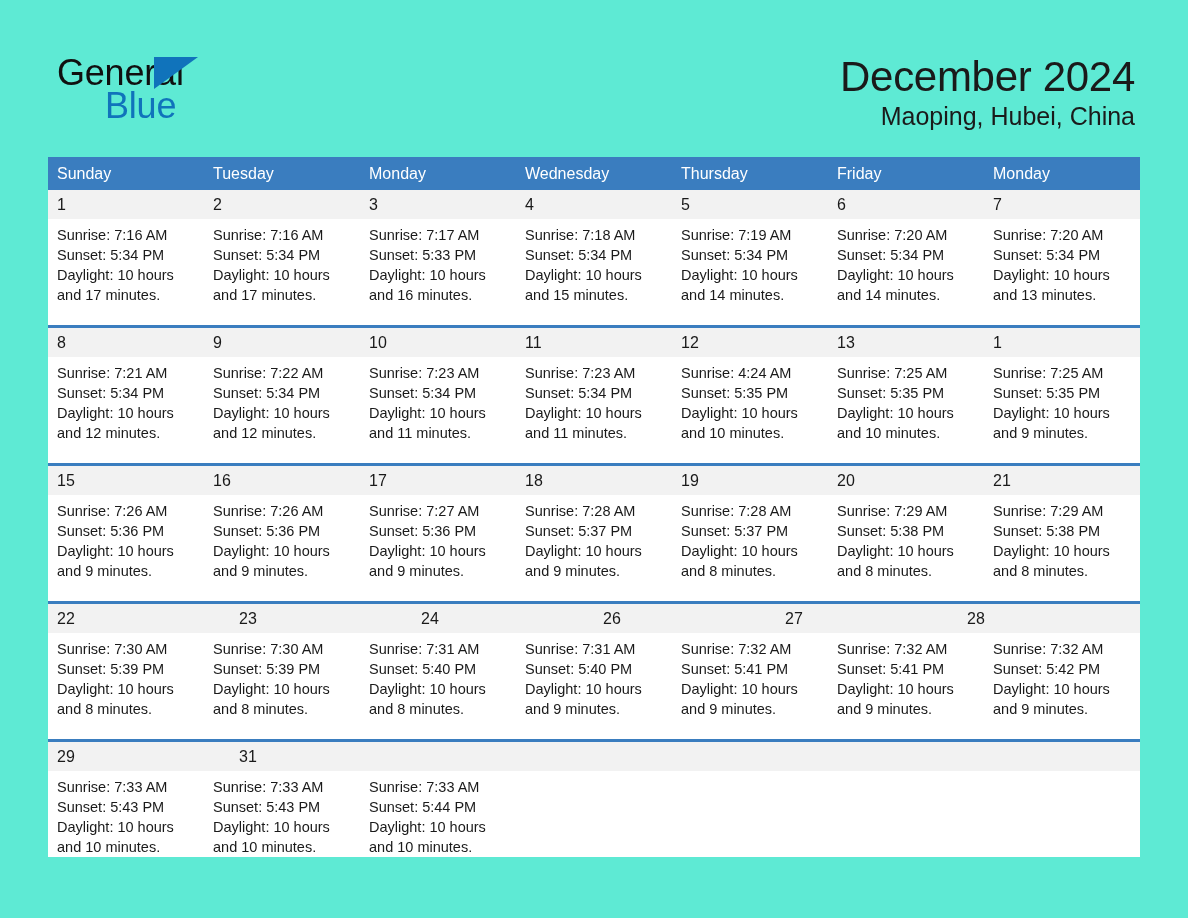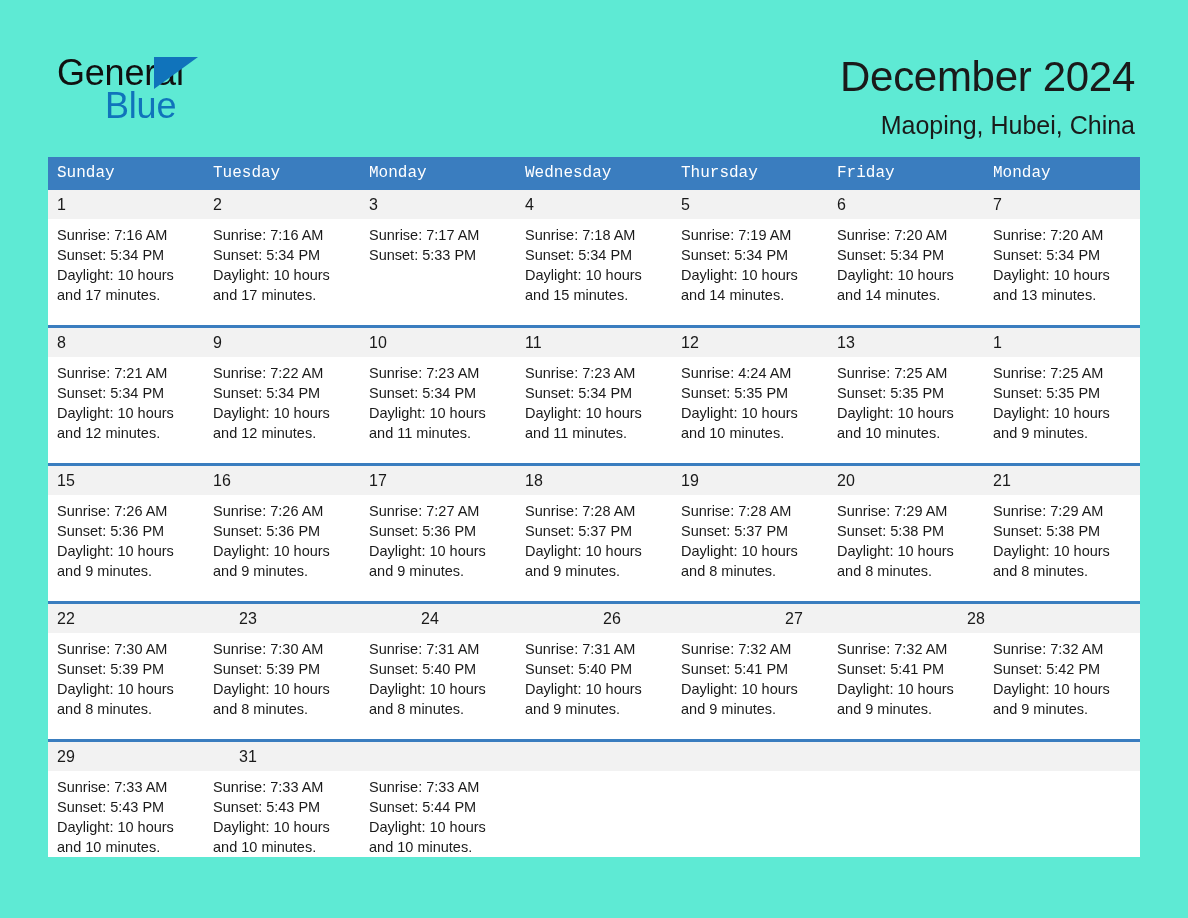--- a/index.html
+++ b/index.html
@@ -63,40 +63,38 @@
   }
   .cal-title {
     font-size: 42px;
     line-height: 50px;
     color: #1a1a1a;
     font-weight: 400;
     letter-spacing: -0.3px;
     white-space: nowrap;
   }
   .cal-subtitle {
-    margin-top: 9px;
     font-size: 25px;
     line-height: 29px;
     color: #1a1a1a;
     font-weight: 400;
     white-space: nowrap;
   }
 
   
   .calendar {
     position: absolute;
     left: 48px; top: 157px;
     width: 1092px;
   }
   .dow-row {
     display: flex;
     width: 100%;
     background: #3a7dbf;
     height: 33px;
-    font-family: Liberation Mono, monospace;
   }
   .dow {
     flex: 1 1 0;
     color: #ffffff;
     font-size: 16px;
     line-height: 33px;
     padding-left: 9px;
     white-space: nowrap;
     overflow: hidden;
   }
@@ -191,20 +189,21 @@
           <p class="wrap">Daylight: 10 hours and 17 minutes.</p>
         </div>
         <div class="body-cell">
           <p>Sunrise: 7:16 AM</p>
           <p>Sunset: 5:34 PM</p>
           <p class="wrap">Daylight: 10 hours and 17 minutes.</p>
         </div>
         <div class="body-cell">
           <p>Sunrise: 7:17 AM</p>
           <p>Sunset: 5:33 PM</p>
+          <p class="wrap">Daylight: 10 hours and 16 minutes.</p>
         </div>
         <div class="body-cell">
           <p>Sunrise: 7:18 AM</p>
           <p>Sunset: 5:34 PM</p>
           <p class="wrap">Daylight: 10 hours and 15 minutes.</p>
         </div>
         <div class="body-cell">
           <p>Sunrise: 7:19 AM</p>
           <p>Sunset: 5:34 PM</p>
           <p class="wrap">Daylight: 10 hours and 14 minutes.</p>

